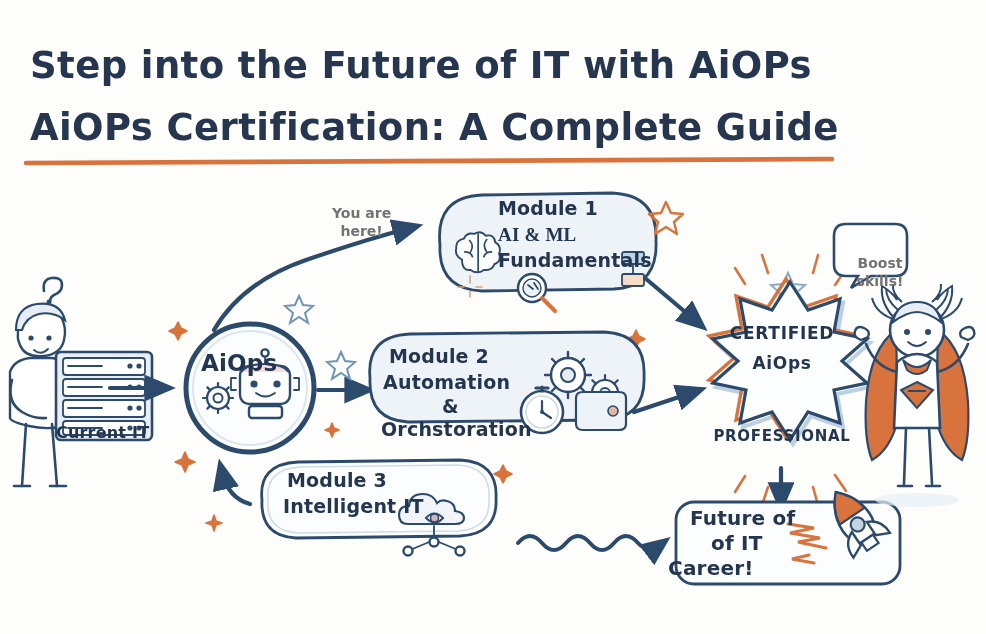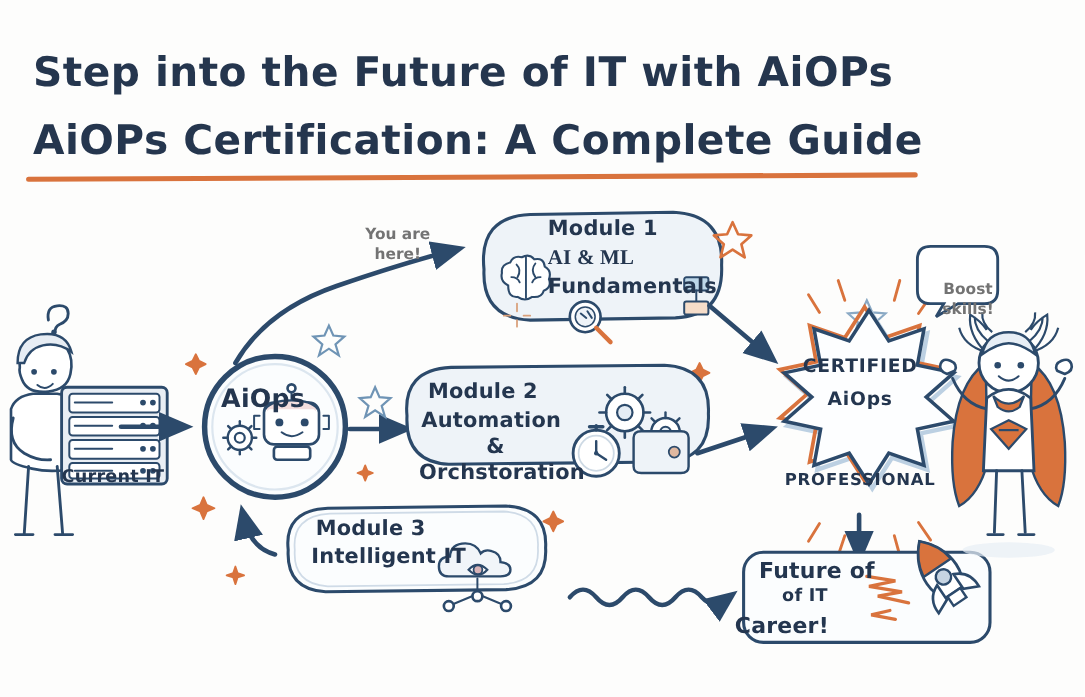--- a/index.html
+++ b/index.html
@@ -334,16 +334,16 @@
   <div class="lbl modtxt" style="left:381px;top:419px;">Orchstoration</div>
 
   <div class="lbl modtxt" style="left:287px;top:470px;">Module 3</div>
   <div class="lbl modtxt" style="left:283px;top:496px;">Intelligent IT</div>
 
   <div class="lbl badgetxt" style="left:718px;top:324px;width:128px;">CERTIFIED</div>
   <div class="lbl badgetxt" style="left:718px;top:354px;width:128px;">AiOps</div>
   <div class="lbl badgetxt" style="left:712px;top:384px;width:140px;font-size:15px;margin-top:44px;">PROFESSIONAL</div>
 
   <div class="lbl" style="left:690px;top:507px;font-size:20px;">Future of</div>
-  <div class="lbl" style="left:711px;top:532px;font-size:16px;">of IT</div>
+  <div class="lbl" style="left:711px;top:532px;font-size:20px;">of IT</div>
   <div class="lbl" style="left:668px;top:557px;font-size:20px;">Career!</div>
 
 </div>
 
 </body></html>

